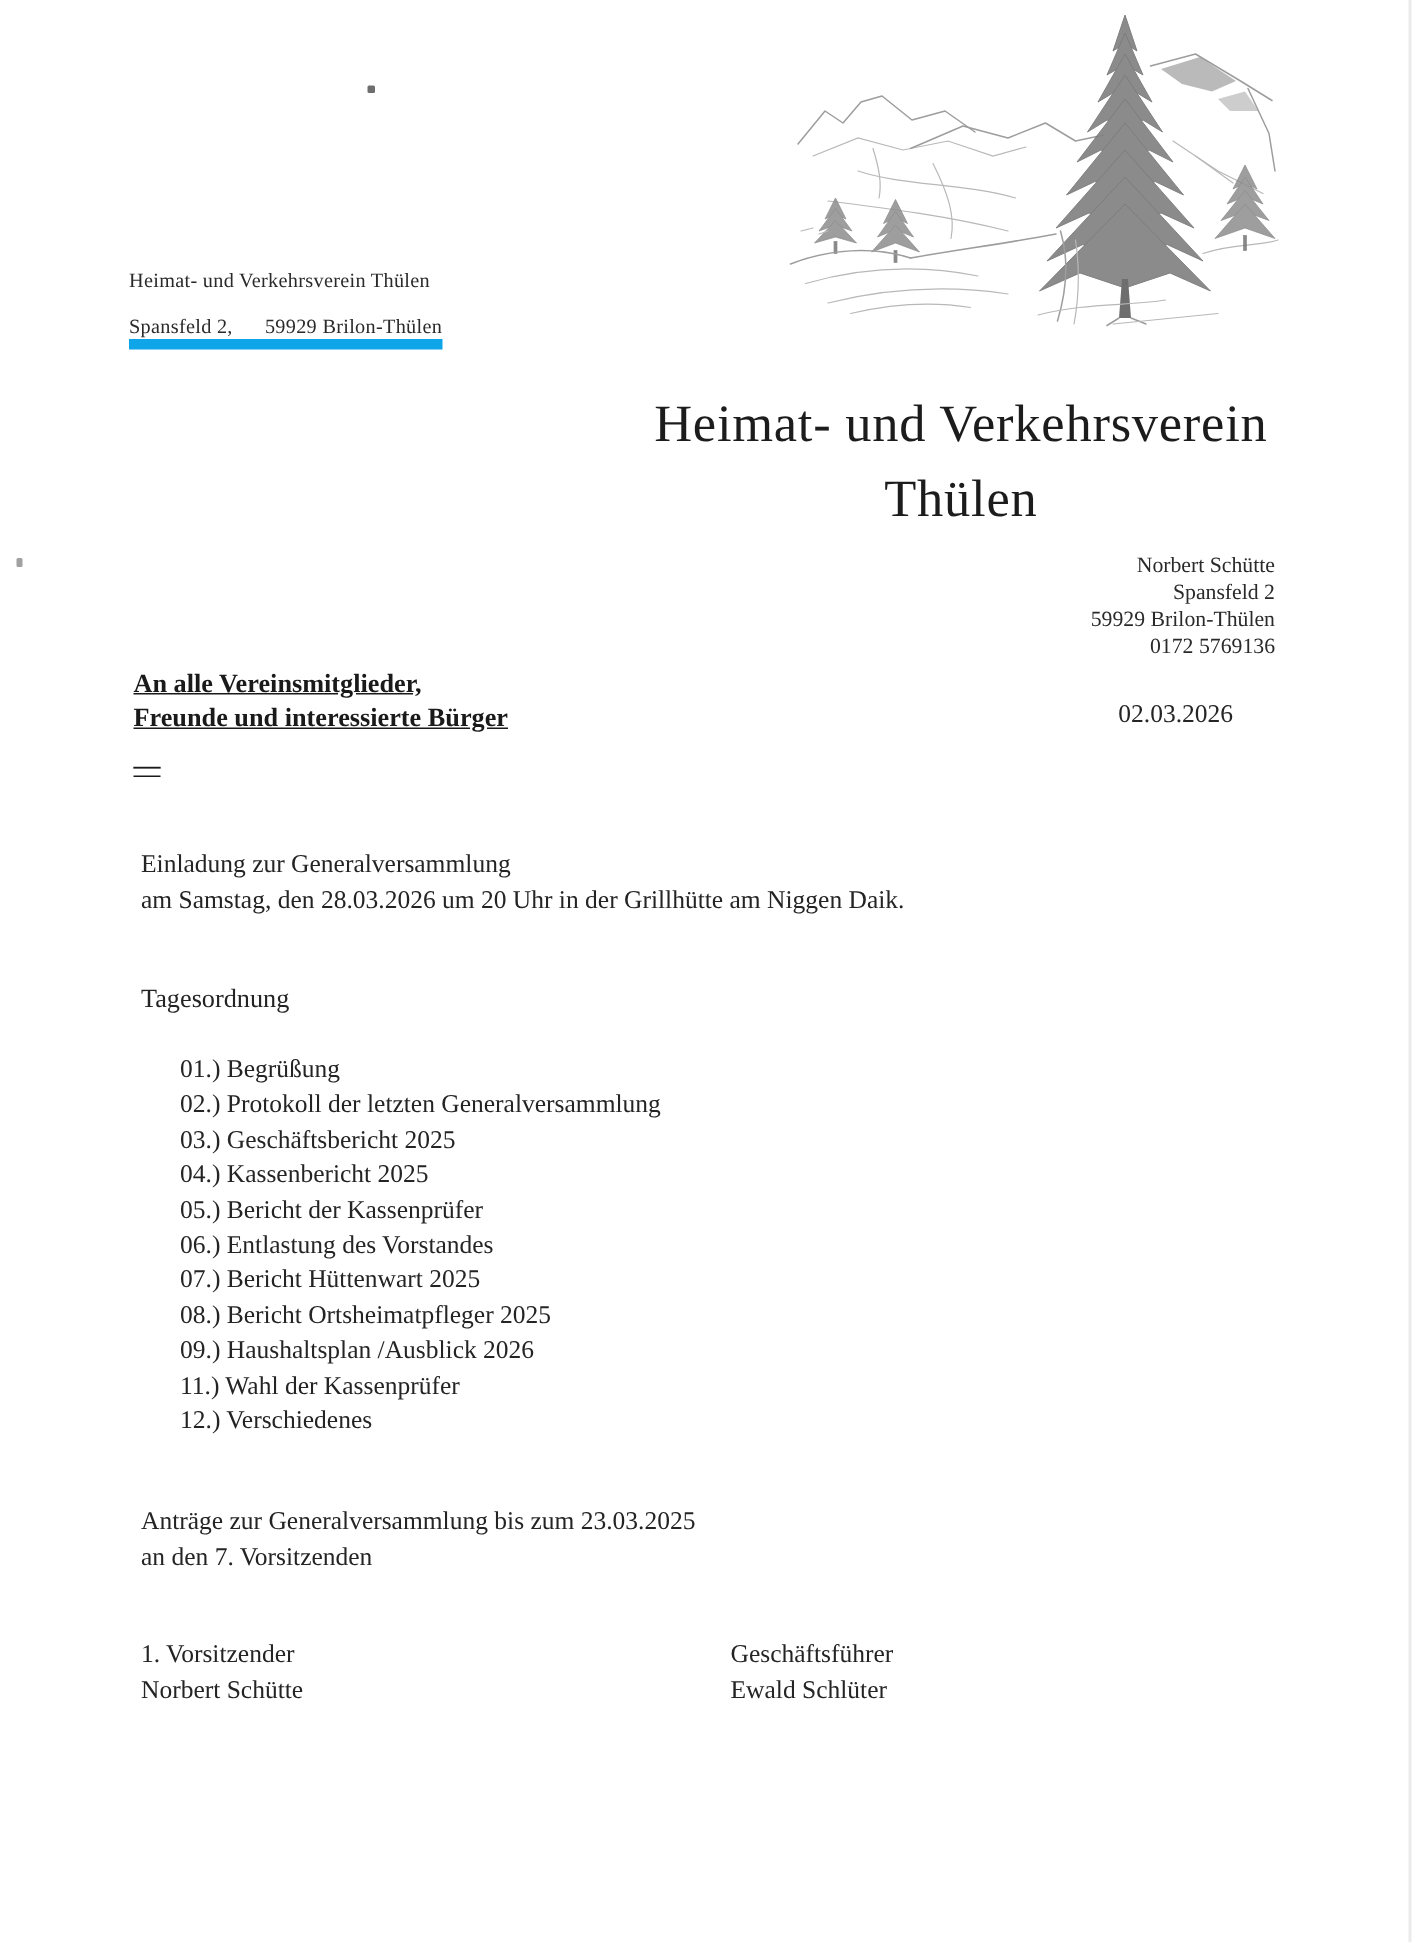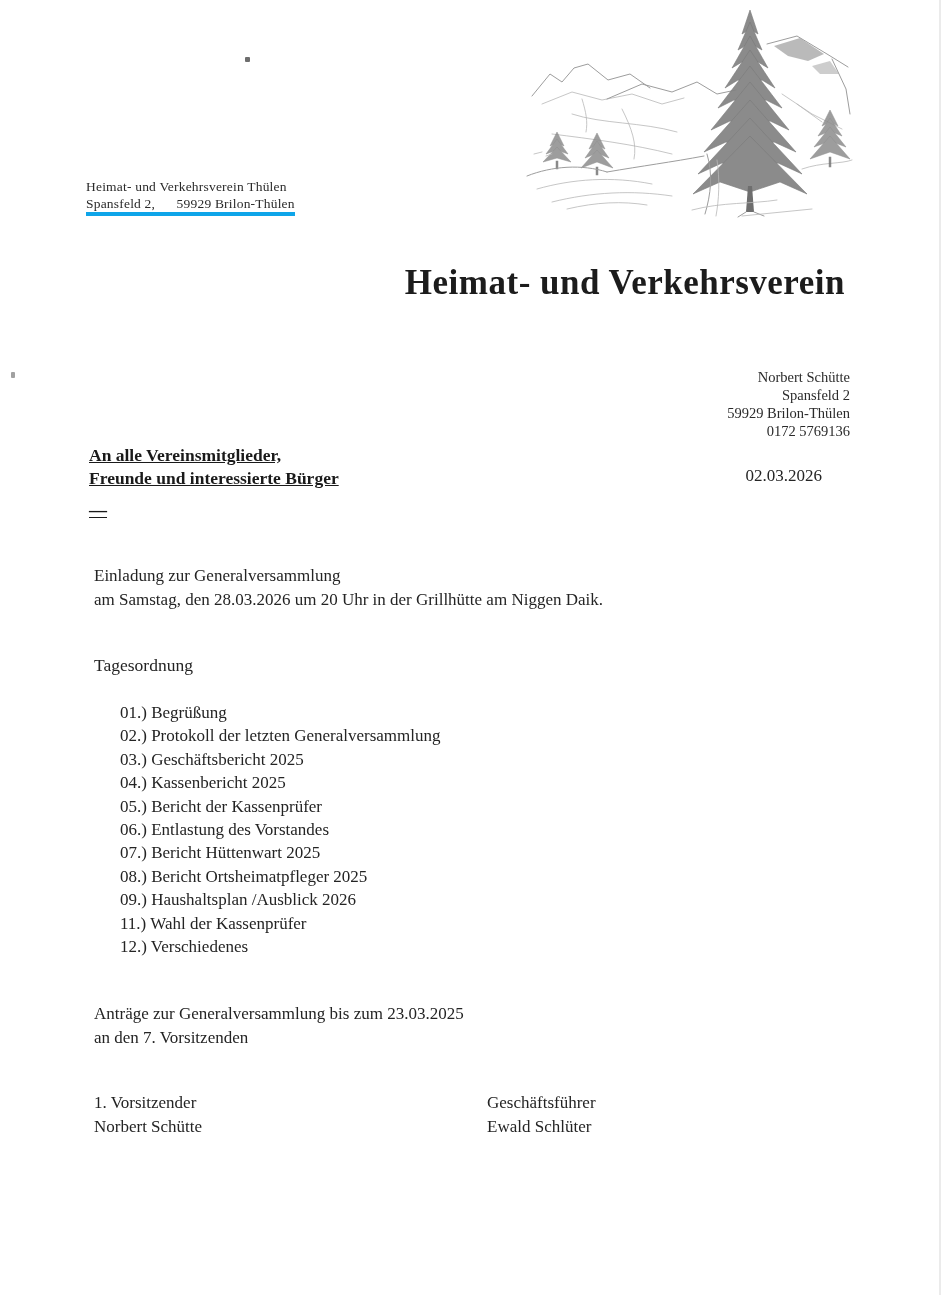--- a/index.html
+++ b/index.html
@@ -7,25 +7,25 @@
     position:relative;width:945px;height:1295px;background:#ffffff;
     font-family:"Liberation Serif", serif;color:#222222;overflow:hidden;
   }
   .abs{position:absolute;}
   
   .scan-edge{left:939px;top:0;width:2px;height:1295px;background:#ebebeb;}
   .speck1{left:245px;top:57px;width:5px;height:5px;background:#4a4a4a;border-radius:1px;opacity:.8;}
   .speck2{left:11px;top:372px;width:4px;height:6px;background:#8a8a8a;border-radius:1px;opacity:.8;}
   
   .sender{left:86px;top:179px;font-size:13.5px;line-height:15px;color:#2a2a2a;letter-spacing:.2px;}
-  .sender-l2{border-bottom:4px solid #0ea5e9;padding-bottom:1px;display:inline-block;margin-top:2px;}
+  .sender-l2{border-bottom:7px solid #0ea5e9;padding-bottom:1px;display:inline-block;margin-top:16px;}
   
   .illus{left:512px;top:4px;width:343px;height:216px;}
   
-  .title{right:100px;top:258px;text-align:center;font-size:35px;line-height:50px;color:#1c1c1c;letter-spacing:.5px;font-weight:bold;}
+  .title{right:100px;top:258px;text-align:center;font-size:35px;line-height:50px;color:#1c1c1c;letter-spacing:.5px;}
   
   .contact{right:95px;top:368px;text-align:right;font-size:14.5px;line-height:18px;color:#2a2a2a;}
   
   .recipient{left:89px;top:444px;font-size:17.5px;line-height:23px;font-weight:bold;color:#1a1a1a;text-decoration:underline;}
   .recipient .dash{font-weight:bold;font-size:18px;margin-top:11px;line-height:18px;}
   .dateline{right:123px;top:466px;font-size:17px;color:#252525;}
   
   .invitation{left:94px;top:564px;font-size:17px;line-height:23.5px;color:#242424;}
   .agenda-head{left:94px;top:655px;font-size:17.5px;color:#242424;}
   .agenda{left:120px;top:701px;font-size:17px;line-height:23.4px;color:#242424;}
@@ -106,20 +106,21 @@
     <path class="sketch-light" d="M22,150 L30,148 M34,152 L40,150"></path>
   </svg>
 
   <div class="abs sender">
     <div>Heimat- und Verkehrsverein Thülen</div>
     <div class="sender-l2">Spansfeld 2,&nbsp;&nbsp;&nbsp;&nbsp;&nbsp;&nbsp;59929 Brilon-Thülen</div>
   </div>
 
   <div class="abs title">
     <div>Heimat- und Verkehrsverein</div>
+    <div>Thülen</div>
   </div>
 
   <div class="abs contact">
     <div>Norbert Schütte</div>
     <div>Spansfeld 2</div>
     <div>59929 Brilon-Thülen</div>
     <div>0172 5769136</div>
   </div>
 
   <div class="abs recipient">

